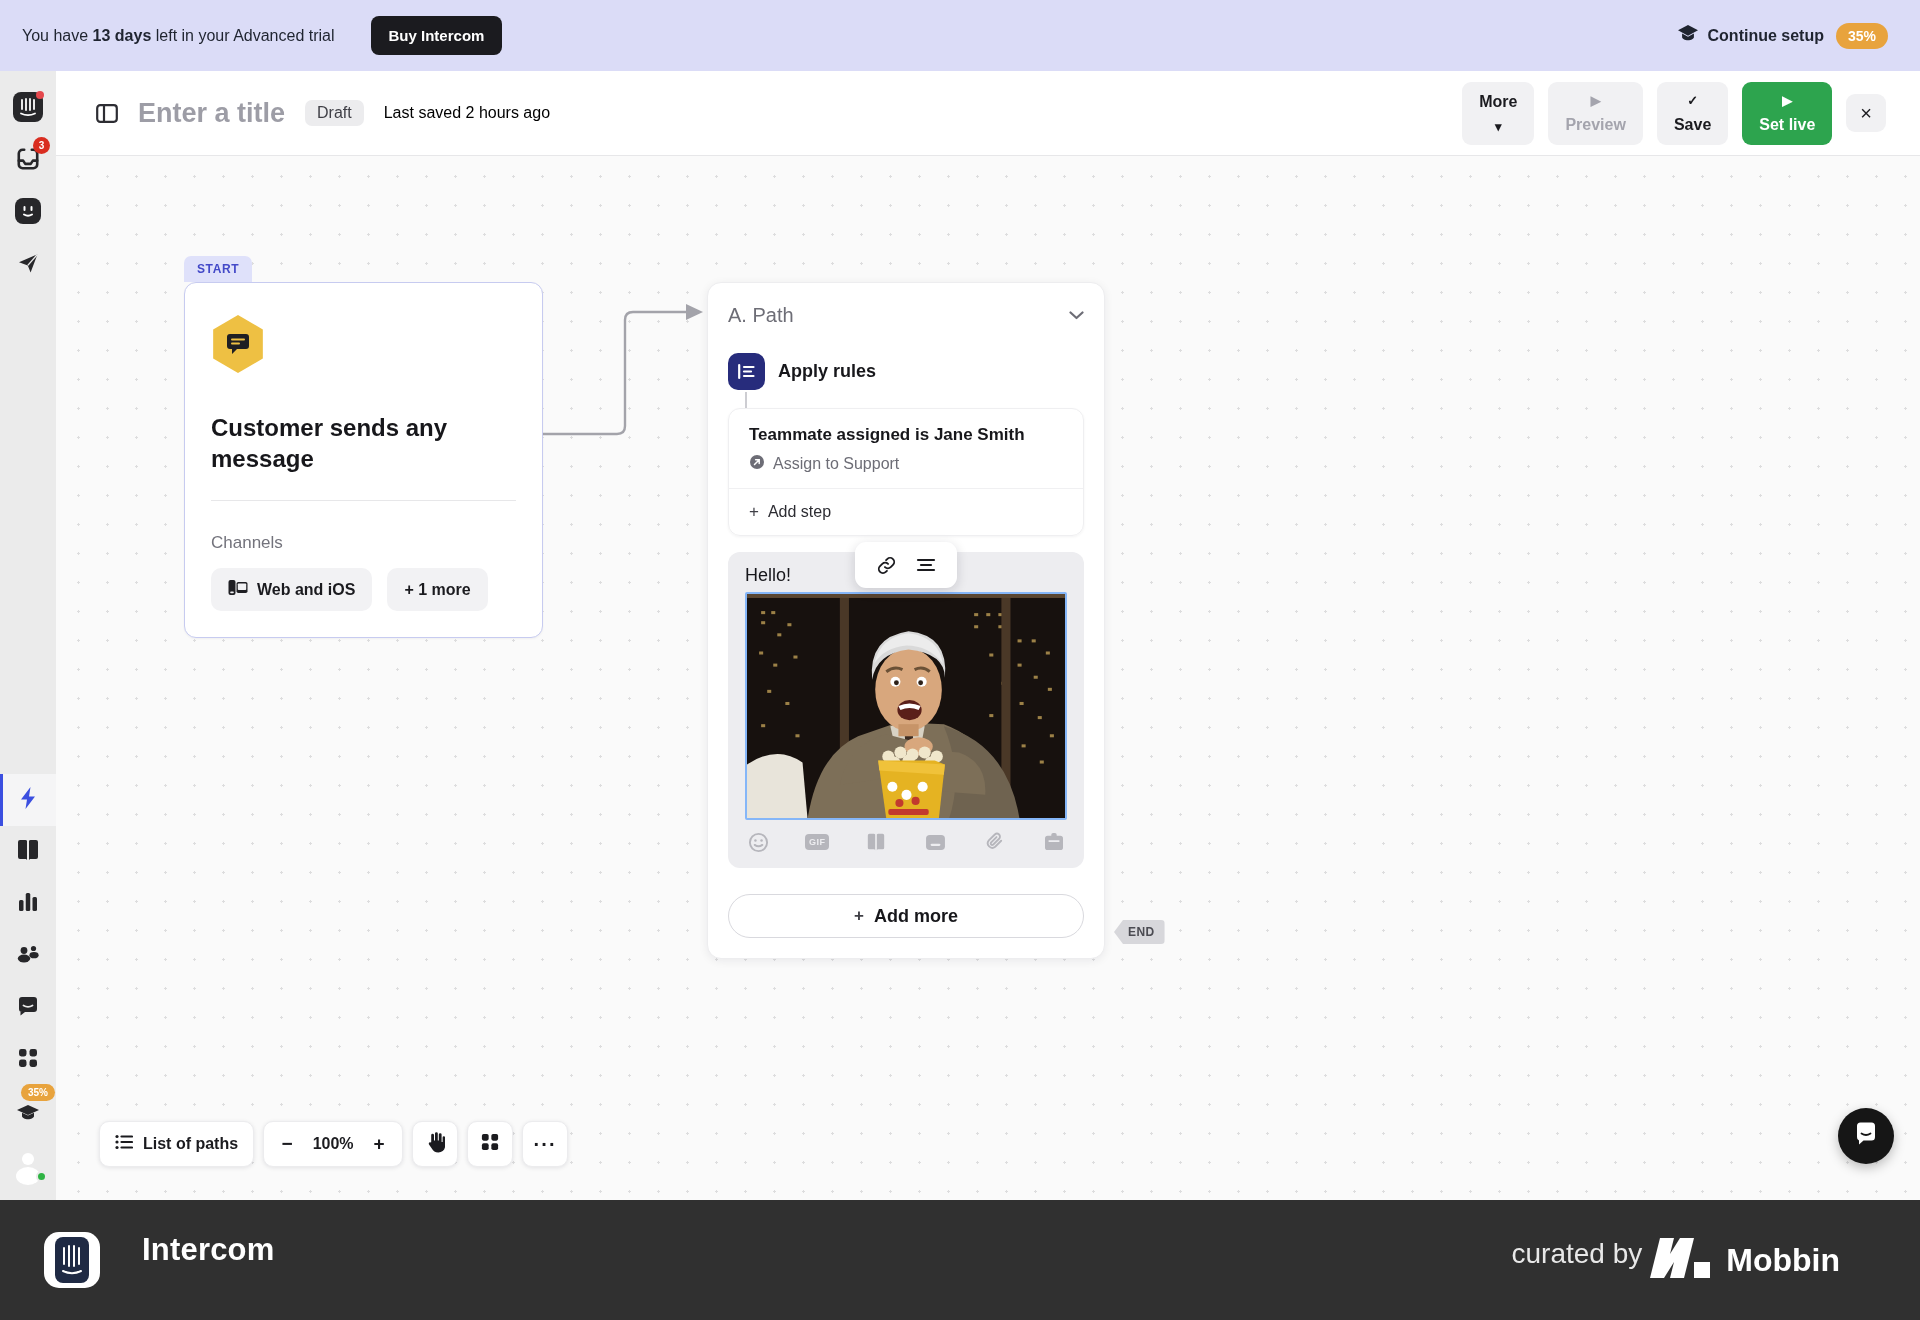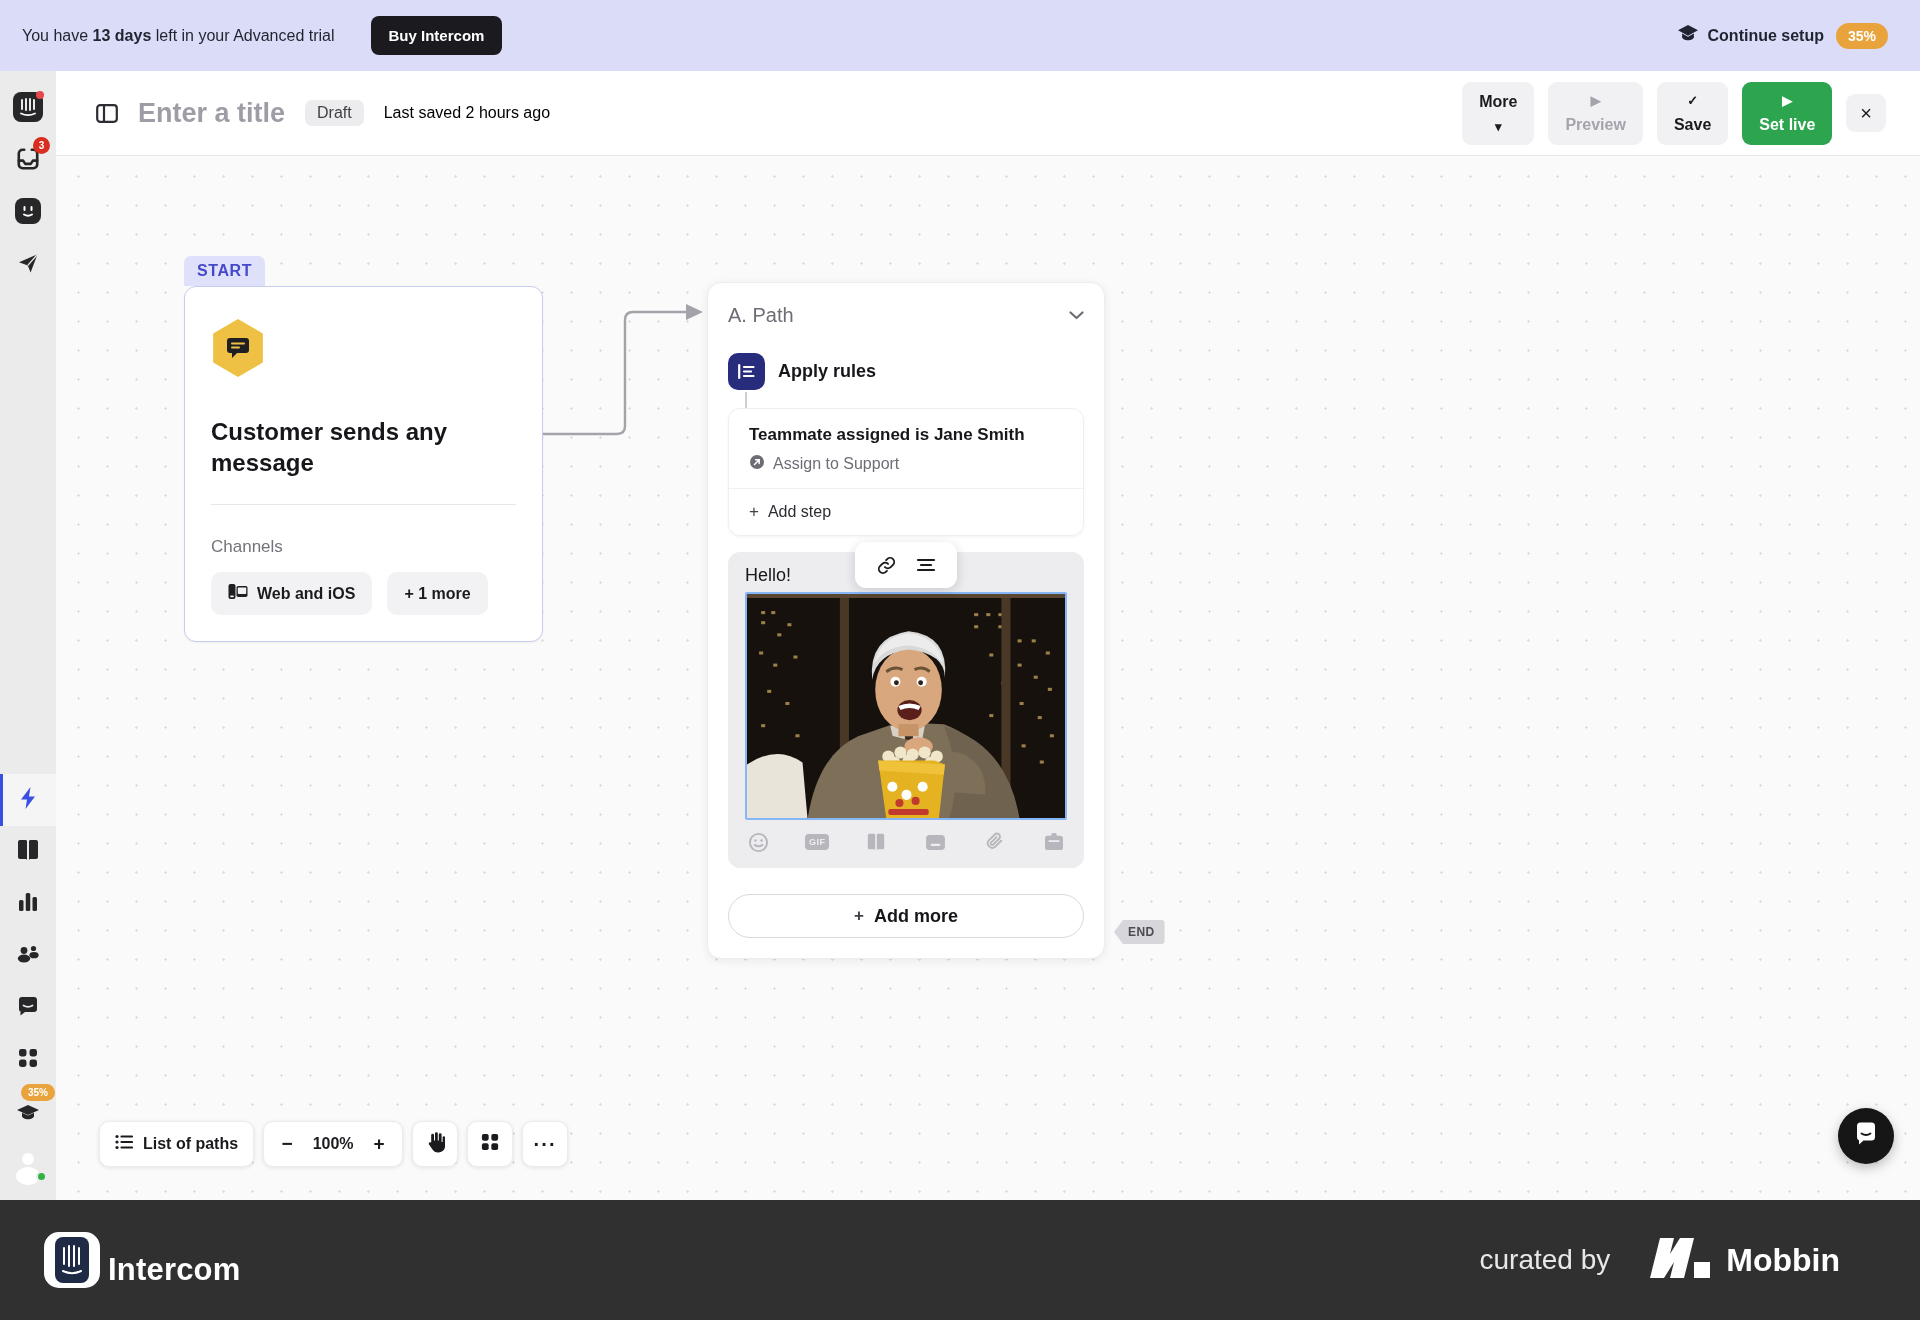--- a/index.html
+++ b/index.html
@@ -65,21 +65,21 @@
   .hbtn.close { padding:11px 14px; font-weight:normal; font-size:20px; line-height:16px; }
 
   
   .canvas { position:relative; flex:1 1 auto; background-color:#fafafa; overflow:hidden;
             background-image:radial-gradient(#ddddde 1.3px, transparent 1.3px); background-size:29px 29px; background-position:8px 6px; }
 
   svg.connector { position:absolute; left:0; top:0; pointer-events:none; }
 
   
   .start-wrap { position:absolute; left:128px; top:100px; width:359px; }
-  .start-tag { display:inline-block; background:#dfe1fa; color:#4349c8; font-size:16px; font-weight:bold;
+  .start-tag { display:inline-block; background:#dfe1fa; color:#4349c8; font-size:12px; font-weight:bold;
                letter-spacing:.6px; padding:6px 13px; border-radius:7px 7px 0 0; }
   .start-card { background:#fff; border:1.5px solid #c7cbf0; border-radius:12px; padding:24px 26px 26px;
                 box-shadow:0 1px 2px rgba(30,30,60,.05); cursor:pointer; }
   .hexagon { width:54px; height:58px; background:#eec043; clip-path:polygon(50% 0,96% 25%,96% 75%,50% 100%,4% 75%,4% 25%);
              display:flex; align-items:center; justify-content:center; margin-top:8px; }
   .start-title { margin-top:40px; font-size:24px; font-weight:bold; color:#17171b; line-height:1.28; }
   .start-divider { height:1px; background:#e7e7e9; margin-top:26px; }
   .channels-label { margin-top:32px; font-size:17px; color:#73737c; }
   .chip-row { display:flex; gap:15px; margin-top:15px; }
   .chip { display:flex; align-items:center; gap:9px; background:#f2f2f4; border-radius:10px;
@@ -137,24 +137,24 @@
   .zoom-val { width:58px; text-align:center; font-size:16px; font-weight:bold; color:#1b1b1f; }
   .dots-glyph { font-size:20px; font-weight:bold; letter-spacing:1px; color:#1b1b1f; }
 
   .chat-launcher { position:absolute; right:26px; bottom:36px; width:56px; height:56px; border-radius:50%;
                    background:#161616; display:flex; align-items:center; justify-content:center;
                    box-shadow:0 4px 12px rgba(0,0,0,.25); cursor:pointer; }
 
   
   .footer { height:120px; background:#303030; display:flex; align-items:center; justify-content:space-between;
             padding:0 80px 0 44px; flex:0 0 auto; }
-  .f-left { display:flex; align-items:flex-end; gap:8px; }
+  .f-left { display:flex; align-items:flex-start; gap:42px; }
   .f-logo { width:56px; height:56px; background:#fff; border-radius:15px; display:flex; align-items:center; justify-content:center; }
   .f-brand { color:#fff; font-size:31px; font-weight:bold; letter-spacing:.2px; }
-  .f-right { display:flex; align-items:center; gap:40px; }
+  .f-right { display:flex; gap:8px; }
   .curated { color:#e8e8e8; font-size:28px; }
   .mobbin-wrap { display:flex; align-items:center; gap:14px; }
   .mobbin-name { color:#fff; font-size:32px; font-weight:bold; }
 </style>
 </head>
 <body>
 
 <div class="page">
 
   <div class="trial-banner">

